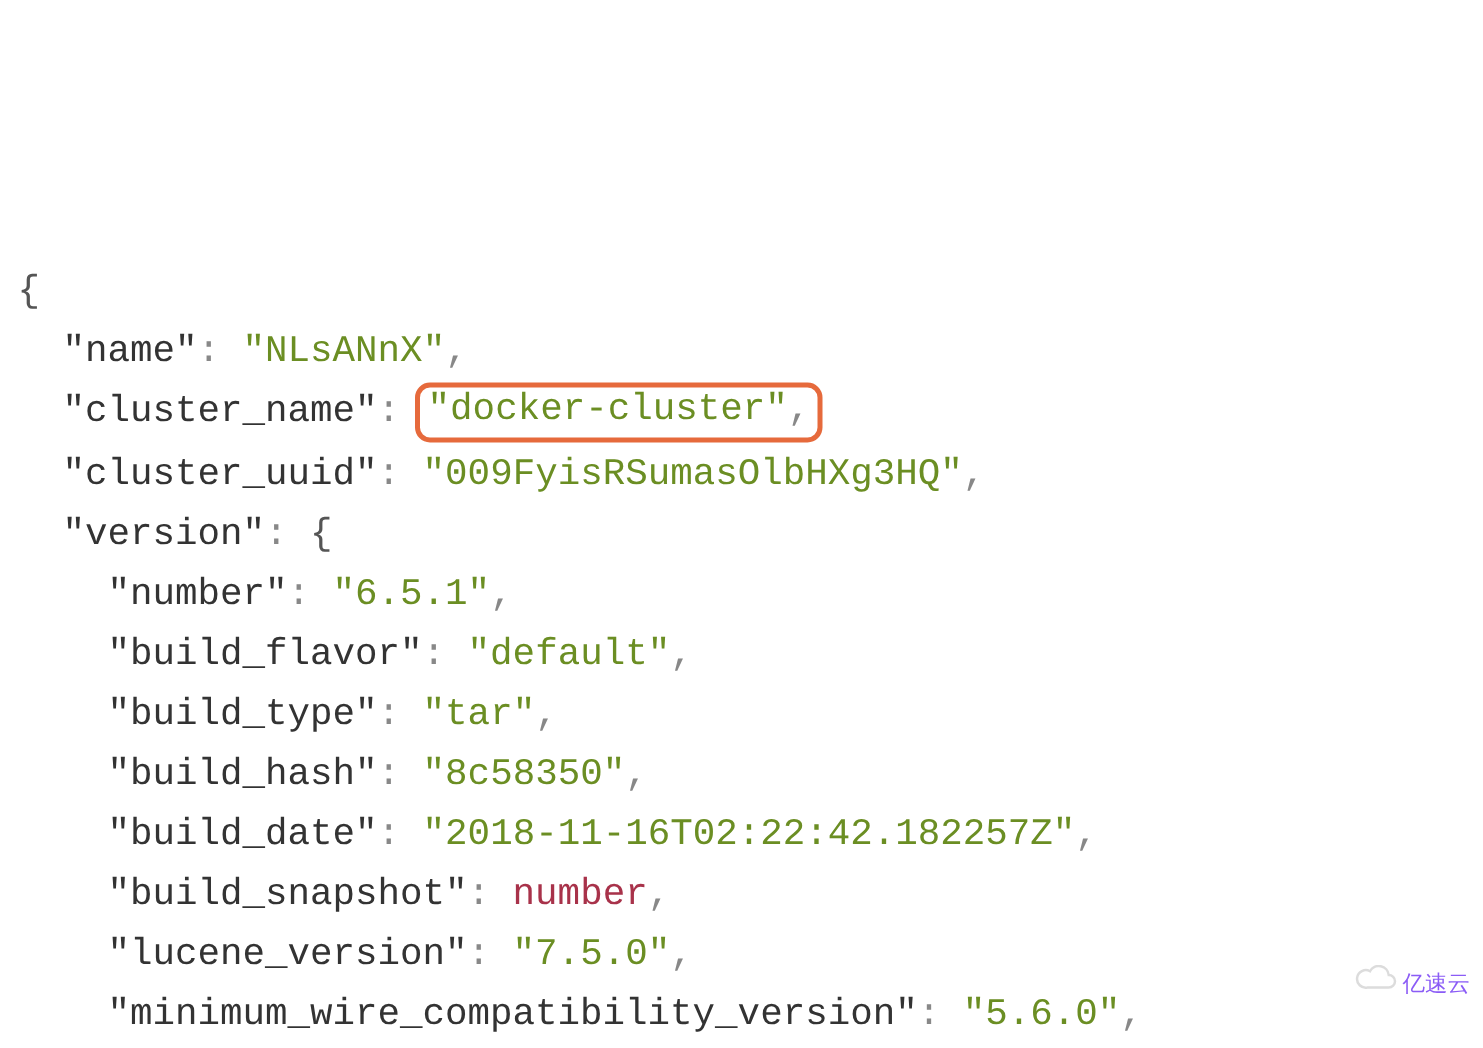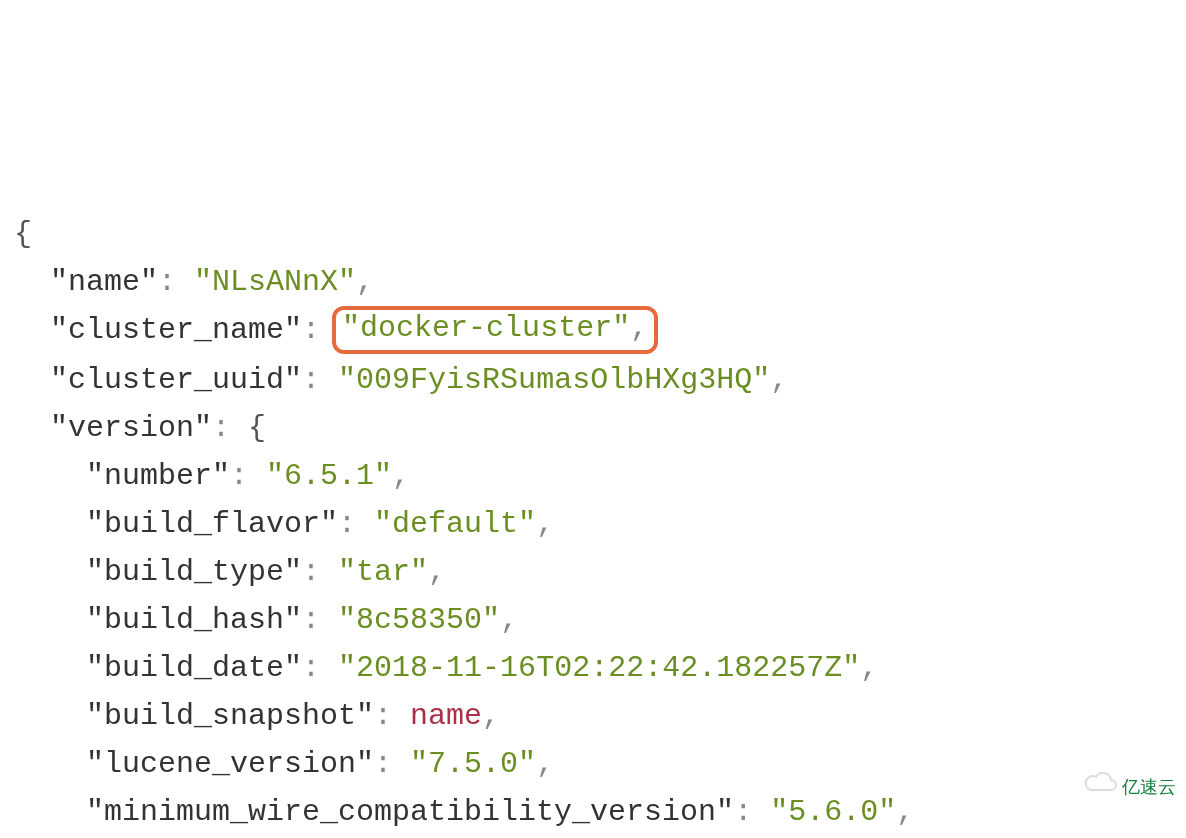--- a/index.html
+++ b/index.html
@@ -29,21 +29,21 @@
     margin-right: -2px;
     display: inline-block;
     line-height: 1.25;
     position: relative;
     top: -2px;
   }
   .watermark {
     position: absolute;
     right: 10px;
     bottom: 6px;
-    color: #15803d;
+    color: #8b5cf6;
     font-family: sans-serif;
     font-size: 18px;
     display: flex;
     align-items: center;
     gap: 4px;
   }
   .watermark svg { opacity: 0.55; }
 </style>
 </head>
 <body>
@@ -53,21 +53,21 @@
 <span class="brace">{</span>
   <span class="key">"name"</span><span class="punct">:</span> <span class="str">"NLsANnX"</span><span class="punct">,</span>
   <span class="key">"cluster_name"</span><span class="punct">:</span> <span class="highlight-box"><span class="str">"docker-cluster"</span><span class="punct">,</span></span>
   <span class="key">"cluster_uuid"</span><span class="punct">:</span> <span class="str">"009FyisRSumasOlbHXg3HQ"</span><span class="punct">,</span>
   <span class="key">"version"</span><span class="punct">:</span> <span class="brace">{</span>
     <span class="key">"number"</span><span class="punct">:</span> <span class="str">"6.5.1"</span><span class="punct">,</span>
     <span class="key">"build_flavor"</span><span class="punct">:</span> <span class="str">"default"</span><span class="punct">,</span>
     <span class="key">"build_type"</span><span class="punct">:</span> <span class="str">"tar"</span><span class="punct">,</span>
     <span class="key">"build_hash"</span><span class="punct">:</span> <span class="str">"8c58350"</span><span class="punct">,</span>
     <span class="key">"build_date"</span><span class="punct">:</span> <span class="str">"2018-11-16T02:22:42.182257Z"</span><span class="punct">,</span>
-    <span class="key">"build_snapshot"</span><span class="punct">:</span> <span class="bool">name</span><span class="punct">,</span>
+    <span class="key">"build_snapshot"</span><span class="punct">:</span> <span class="bool">number</span><span class="punct">,</span>
     <span class="key">"lucene_version"</span><span class="punct">:</span> <span class="str">"7.5.0"</span><span class="punct">,</span>
     <span class="key">"minimum_wire_compatibility_version"</span><span class="punct">:</span> <span class="str">"5.6.0"</span><span class="punct">,</span>
      
   
    
 
 
 <div class="watermark">
   <span>
     <svg width="34" height="22" viewBox="0 0 34 22" fill="none" stroke="#c0c0c0" stroke-width="2">

